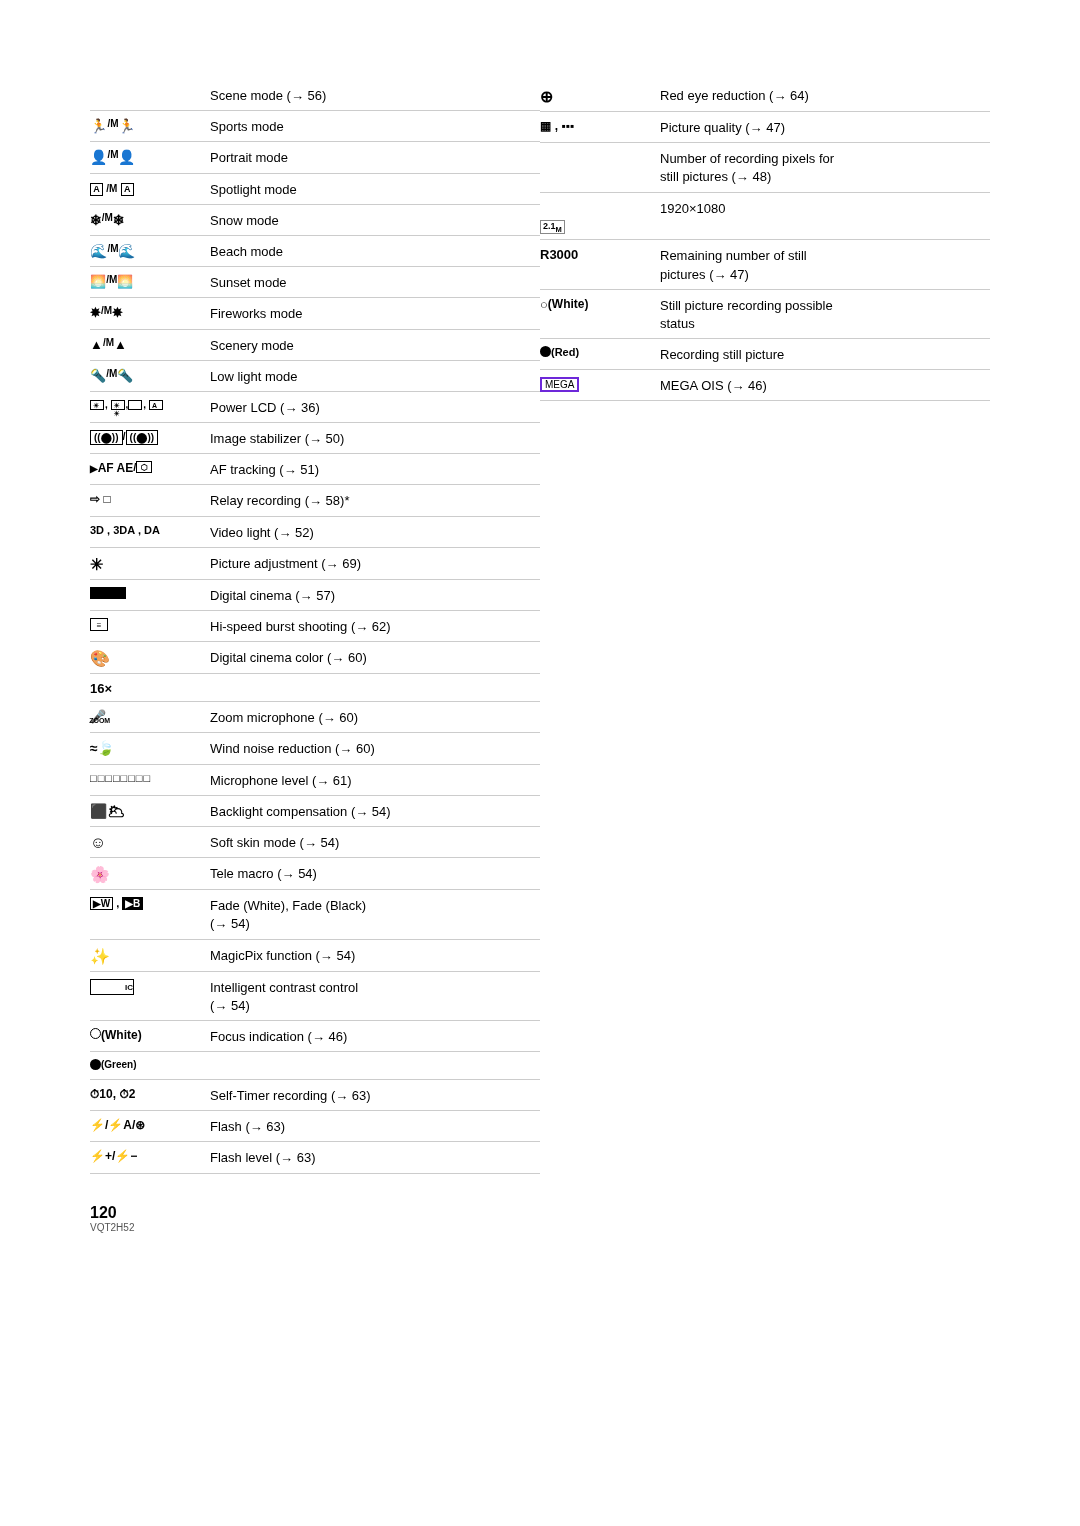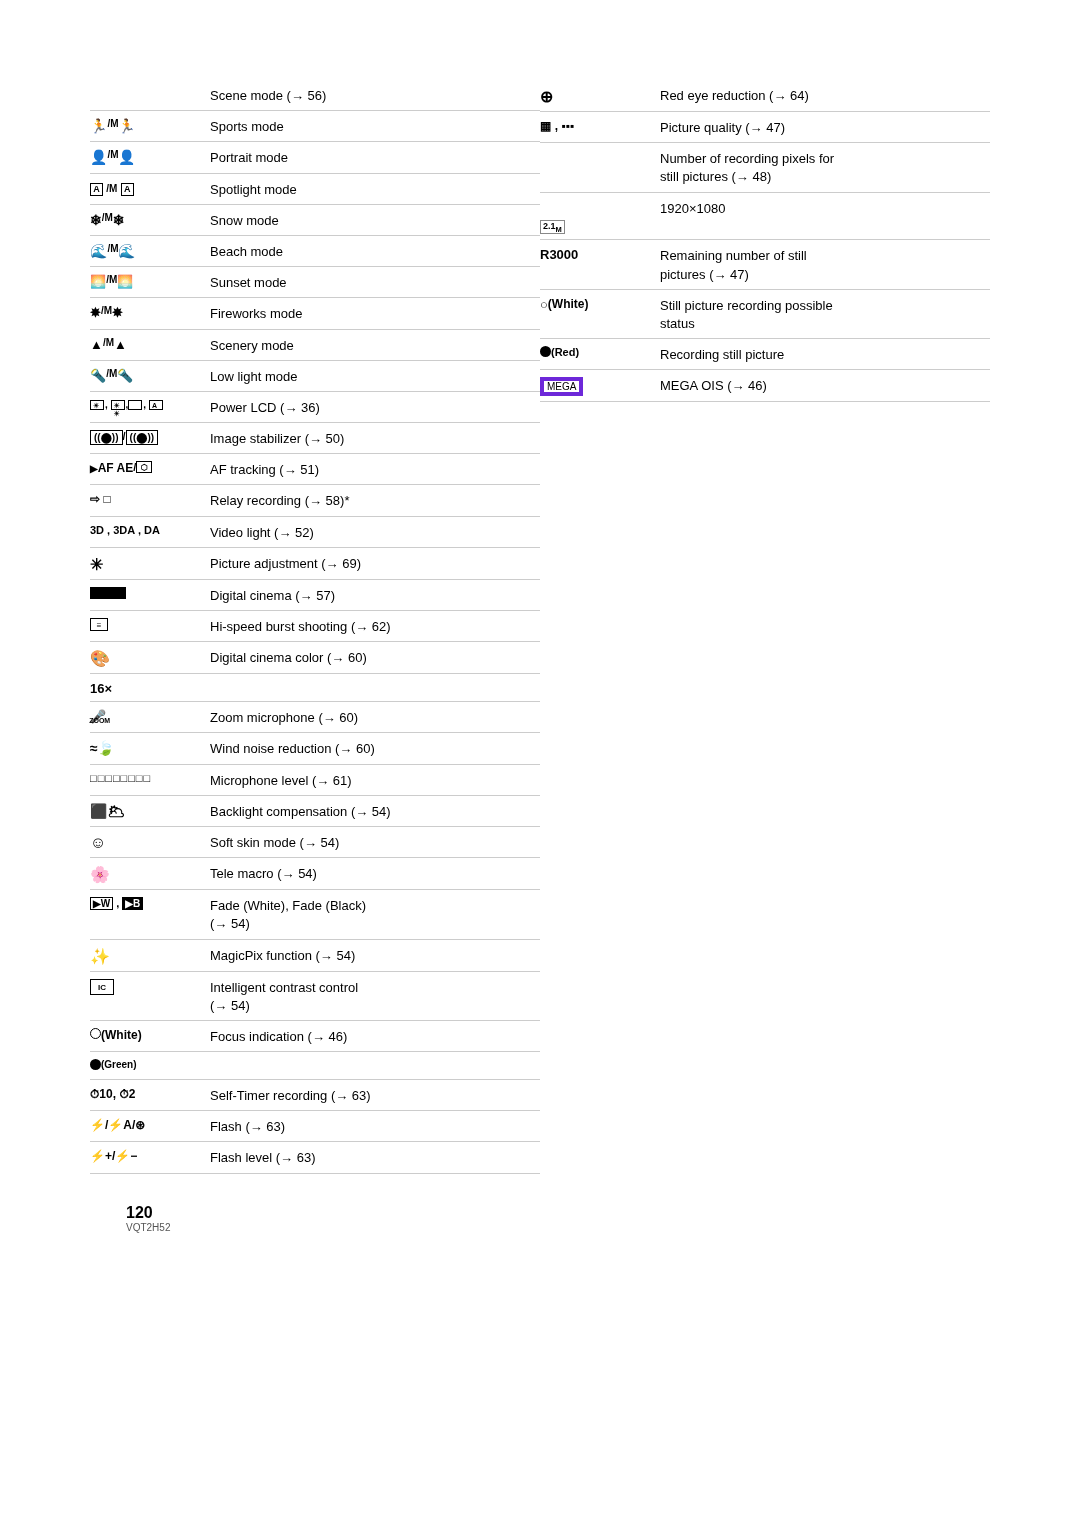--- a/index.html
+++ b/index.html
@@ -42,33 +42,32 @@
       padding-top: 2px;
       flex-shrink: 0;
     }
     .desc-cell {
       flex: 1;
       line-height: 1.4;
       padding-top: 2px;
     }
     .page-footer {
       margin-top: 30px;
-      margin-left: 36px;
     }
     .page-number {
       font-size: 16px;
       font-weight: bold;
     }
     .page-sub {
       font-size: 10px;
       color: #555;
     }
     .sym-circle { display: inline-block; width: 11px; height: 11px; border-radius: 50%; border: 1.5px solid #000; vertical-align: middle; }
     .sym-circle-fill { display: inline-block; width: 11px; height: 11px; border-radius: 50%; background: #000; vertical-align: middle; }
-    .sym-mega { display: inline-block; border: 4px solid #6d28d9; padding: 0 3px; font-size: 10px; font-weight: normal; vertical-align: middle; }
+    .sym-mega { display: inline-block; border: 2px solid #6d28d9; padding: 0 3px; font-size: 10px; font-weight: normal; vertical-align: middle; }
     .sym-r3000 { font-weight: bold; }
     .sym-21m { display: inline-block; border: 1px solid #888; padding: 0 2px; font-size: 9px; vertical-align: middle; margin-top: 20px; }
   </style>
 </head>
 <body>
 
 <div class="main-content">
 
   <div class="left-column">
 
@@ -308,21 +307,21 @@
 
     <div class="entry">
       <div class="icon-cell">
         <span style="font-size:16px;">✨</span>
       </div>
       <div class="desc-cell">MagicPix function (→ 54)</div>
     </div>
 
     <div class="entry">
       <div class="icon-cell">
-        <span style="display:inline-block;border:1px solid #000;width:24px;height:16px;font-size:8px;text-align:center;line-height:16px;vertical-align:middle;font-weight:bold;">IC</span>
+        <span style="display:inline-block;border:1px solid #000;width:44px;height:16px;font-size:8px;text-align:right;line-height:16px;vertical-align:middle;font-weight:bold;">IC</span>
       </div>
       <div class="desc-cell">Intelligent contrast control<br>(→ 54)</div>
     </div>
 
     <div class="entry">
       <div class="icon-cell">
         <span class="sym-circle"></span>
         <span style="font-weight:bold;font-size:12px;"> (White)</span>
       </div>
       <div class="desc-cell">Focus indication (→ 46)</div>

